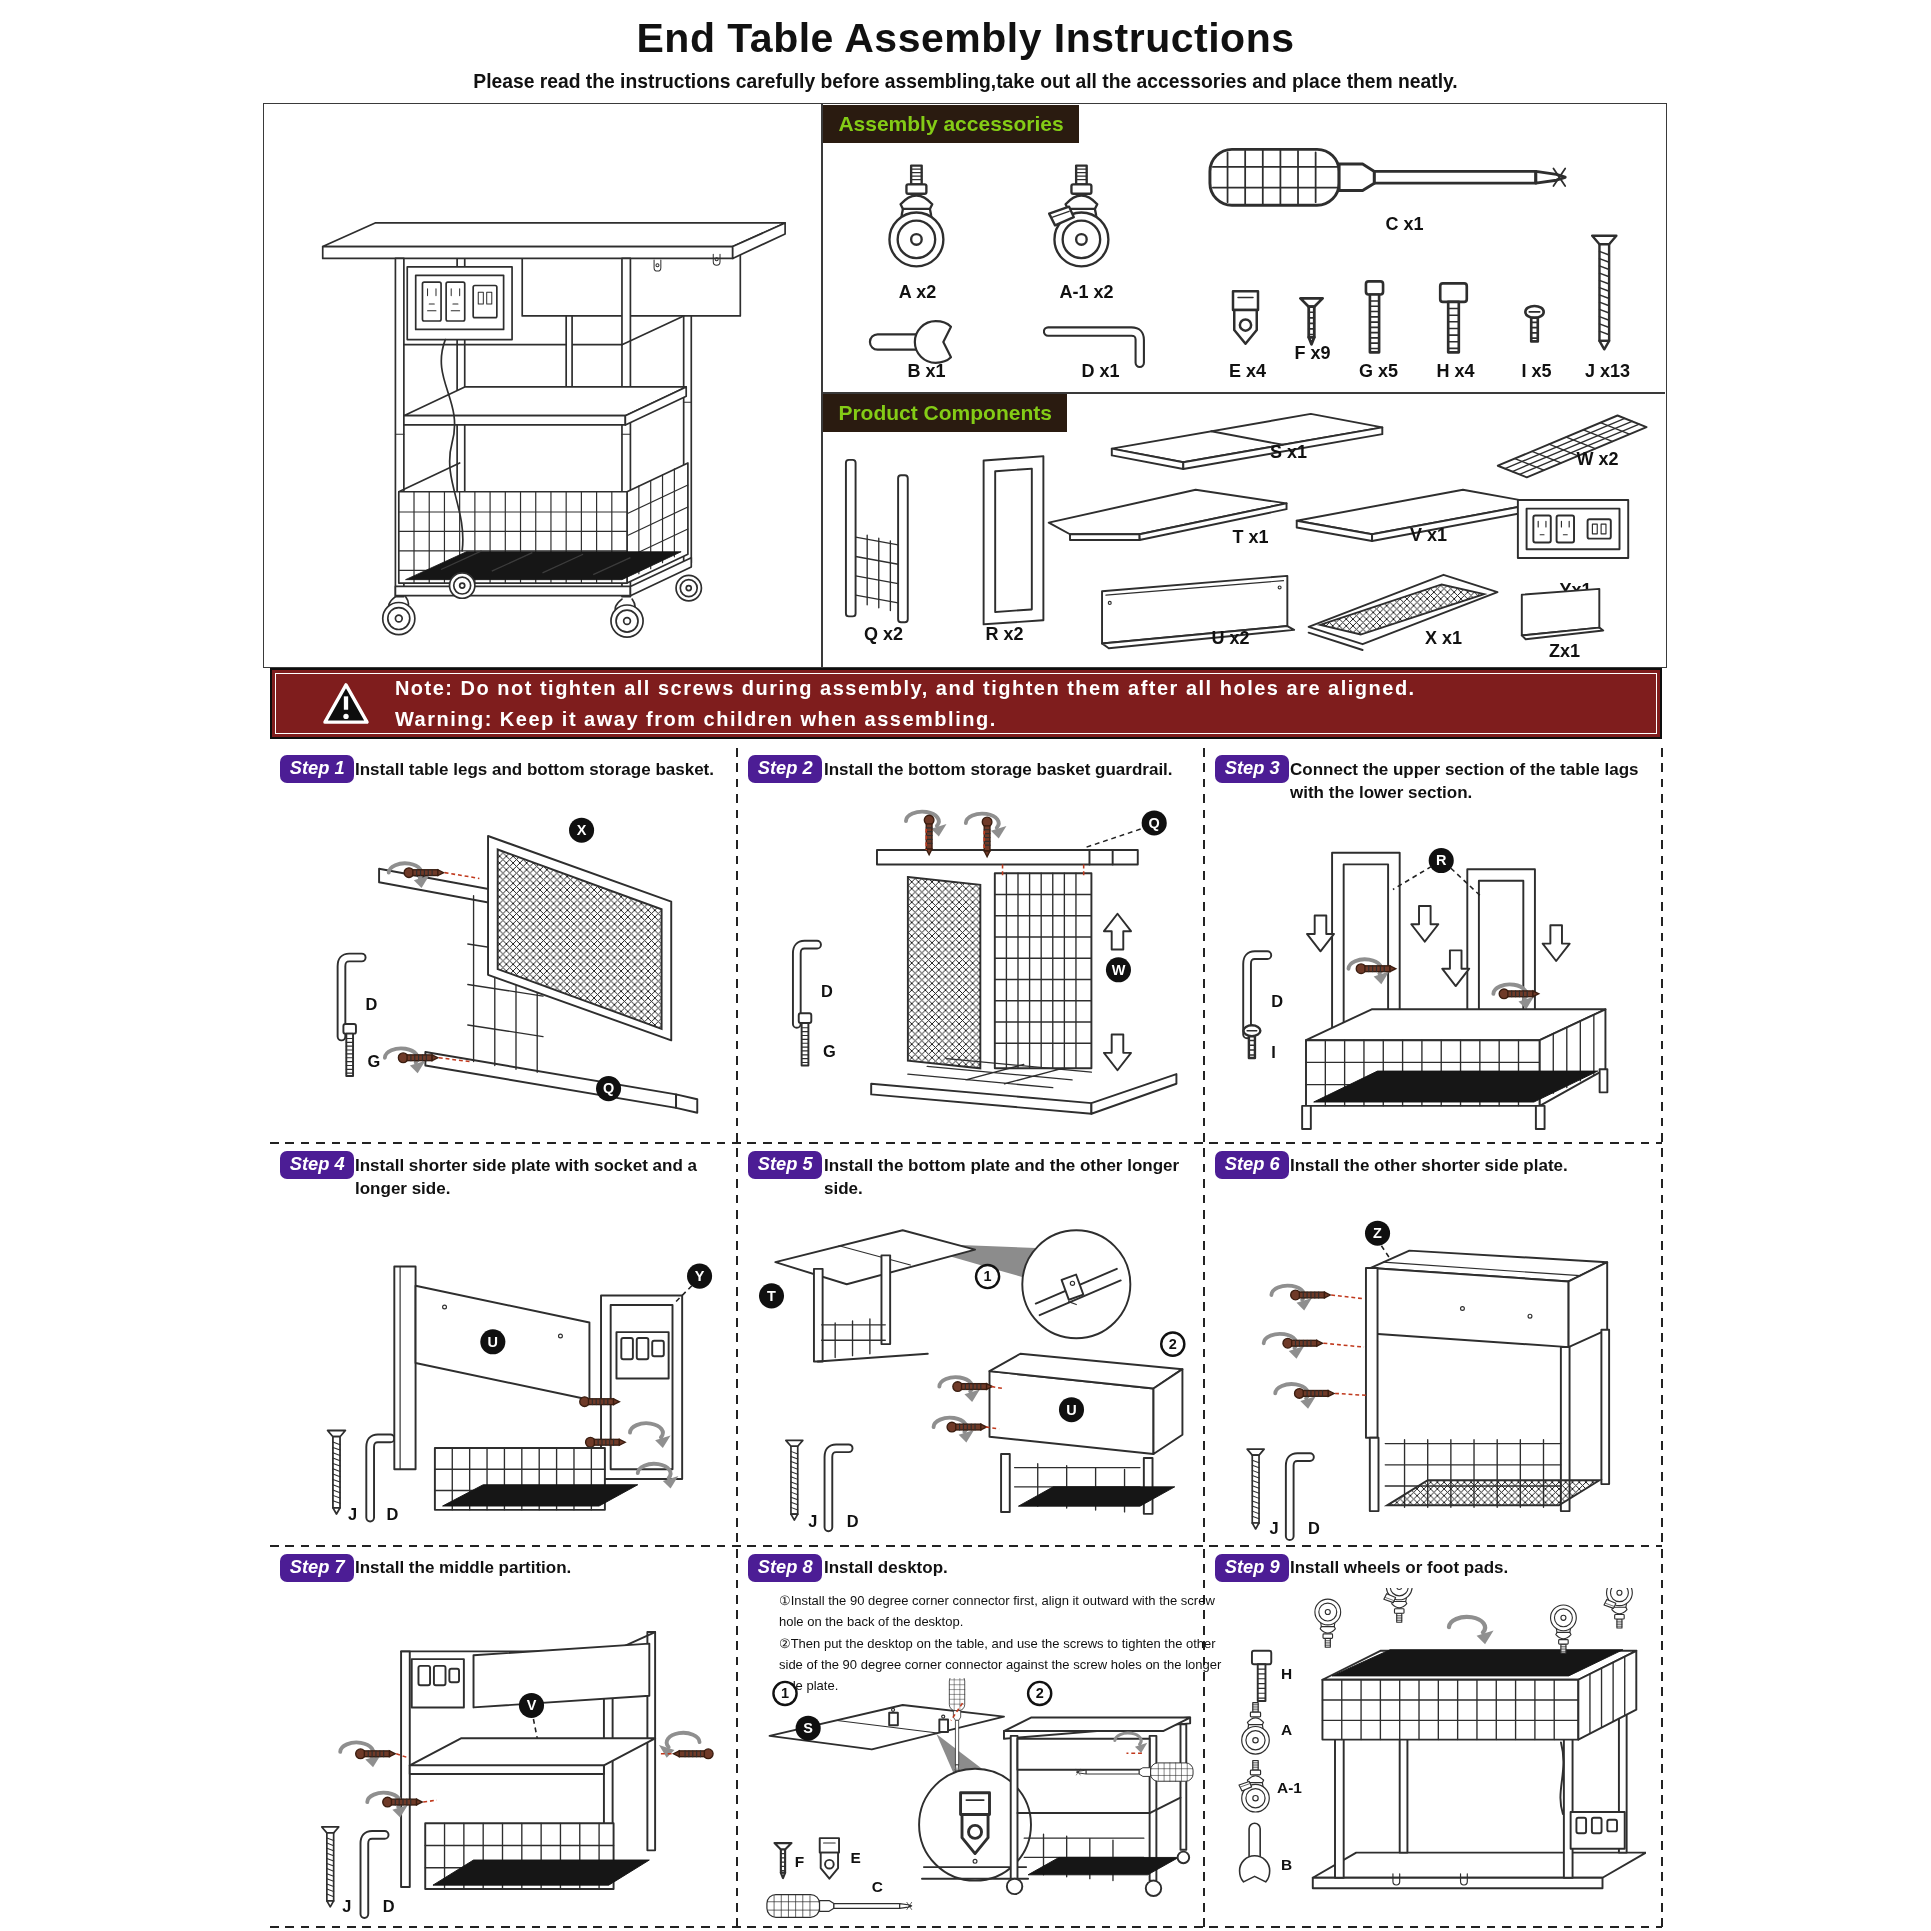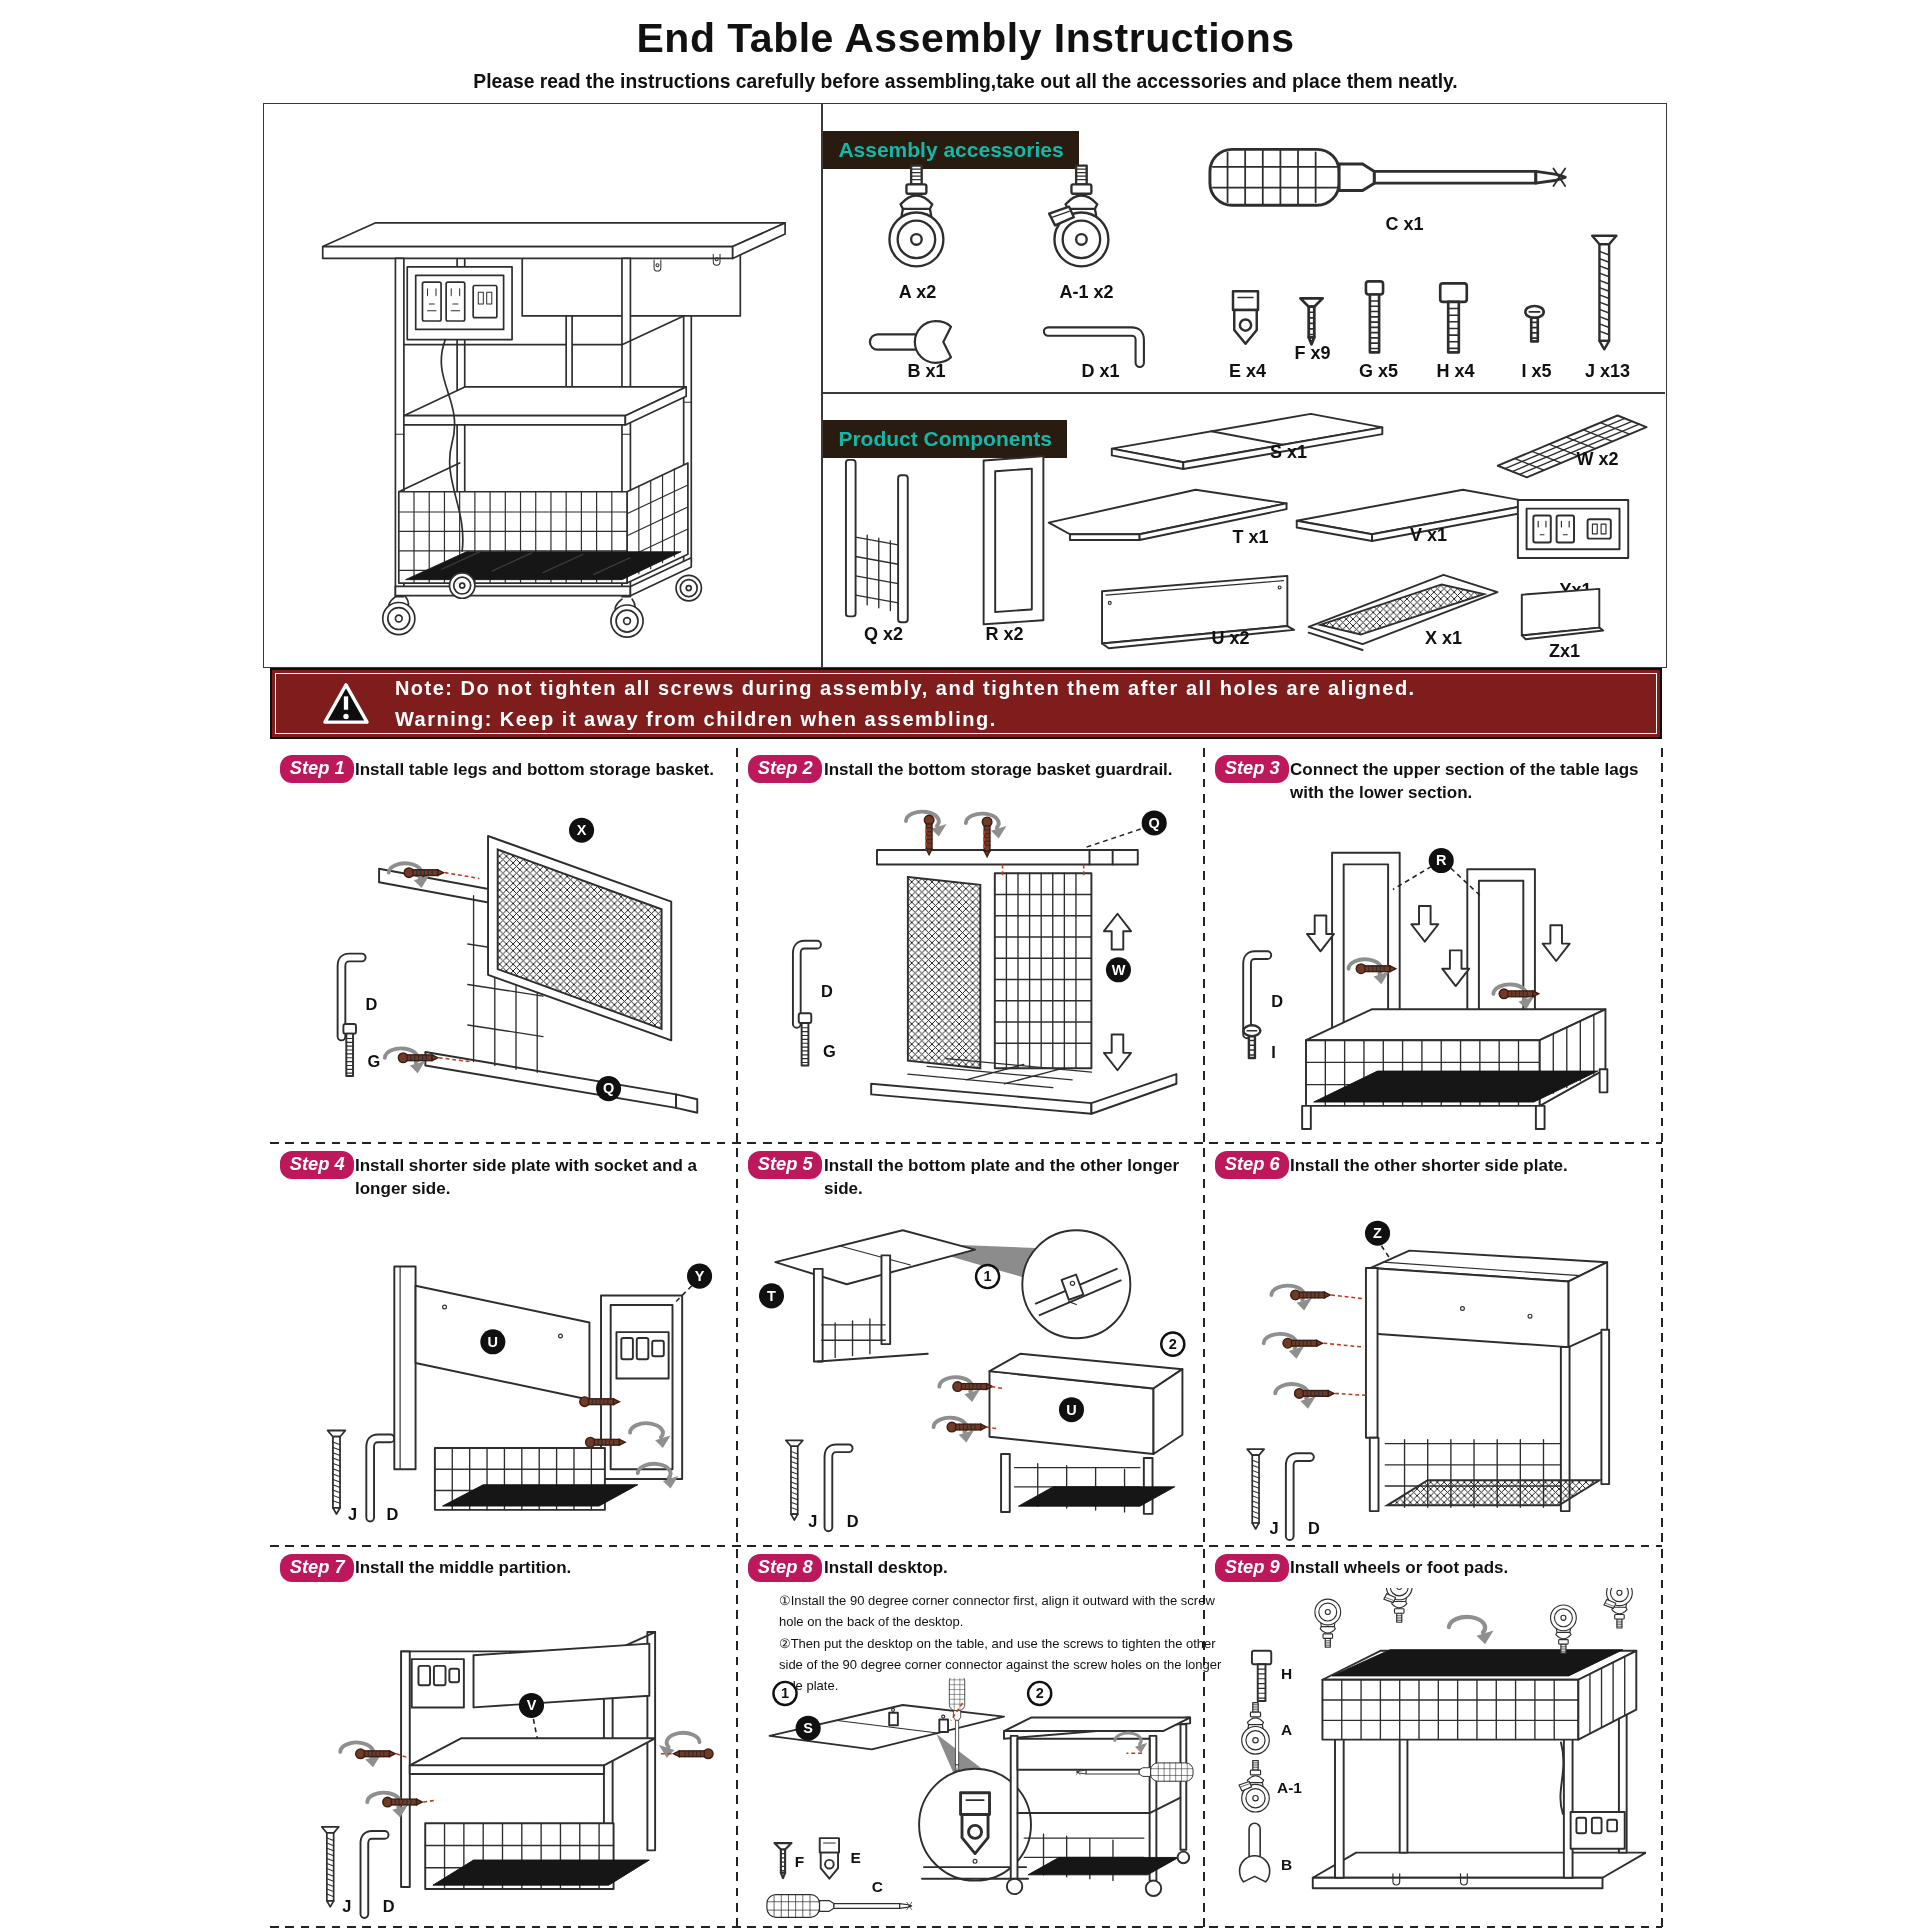--- a/index.html
+++ b/index.html
@@ -4,29 +4,29 @@
 <style>
   html,body{margin:0;padding:0;background:#fff;}
   .page{position:relative;width:1931px;height:1931px;background:#fff;overflow:hidden;
         font-family:"Liberation Sans",sans-serif;color:#111;}
   .abs{position:absolute;}
   .title{top:15.4px;left:0;width:100%;text-align:center;font-size:41px;font-weight:bold;letter-spacing:0.5px;}
   .subtitle{top:71px;left:0;width:100%;text-align:center;font-size:19.3px;font-weight:bold;}
   .topbox{left:263px;top:103px;width:1402px;height:563px;border:1.9px solid #3a3a3a;}
   .vdiv{left:821px;top:103px;width:1.9px;height:565px;background:#3a3a3a;}
   .hdiv{left:821px;top:392px;width:844px;height:1.9px;background:#3a3a3a;}
-  .sechead{background:#2a1b10;color:#14b8a6;font-size:21px;font-weight:bold;padding:6.8px 15.4px;margin-top:26px;}
+  .sechead{background:#2a1b10;color:#84cc16;font-size:21px;font-weight:bold;padding:6.8px 15.4px;}
   .alab{font-weight:bold;font-size:18px;text-align:center;}
   .warnbar{left:270px;top:668px;width:1392px;height:71px;background:#7f1d1d;border:2.9px solid #0d0d0d;box-sizing:border-box;}
   .warninner{position:absolute;left:2.9px;top:2.9px;right:2.9px;bottom:2.9px;border:1.9px solid #fff;
              display:flex;align-items:center;}
   .warntext{color:#fff;font-size:20px;font-weight:bold;letter-spacing:1.5px;line-height:1.55;margin-left:25px;}
   .warnicon{margin-left:46px;flex:0 0 auto;}
-  .badge{background:#be185d;color:#fff;font-style:italic;font-weight:bold;font-size:18.3px;
-         padding:1.9px 9.7px 3.9px;border-radius:12px;}
+  .badge{background:#4c1d95;color:#fff;font-style:italic;font-weight:bold;font-size:18.3px;
+         padding:1.9px 9.7px 3.9px;border-radius:7px;}
   .stitle{font-size:17px;font-weight:bold;line-height:1.35;}
   .snote{font-size:13px;line-height:1.6;font-weight:400;margin-left:28px;}
   .dashv{width:1.9px;background-image:repeating-linear-gradient(to bottom,#222 0 8.7px,transparent 8.7px 15.4px);}
   .dashh{height:1.9px;background-image:repeating-linear-gradient(to right,#222 0 8.7px,transparent 8.7px 15.4px);}
   
   .k{fill:none;stroke:#2e2e2e;stroke-width:2;stroke-linejoin:round;stroke-linecap:round;}
   .thin{stroke-width:1.2;}
   .g1{stroke-width:1.4;}
   .kw{fill:#fff;stroke:#2e2e2e;stroke-width:2;stroke-linejoin:round;}
   .kd{fill:#161616;stroke:#161616;}

